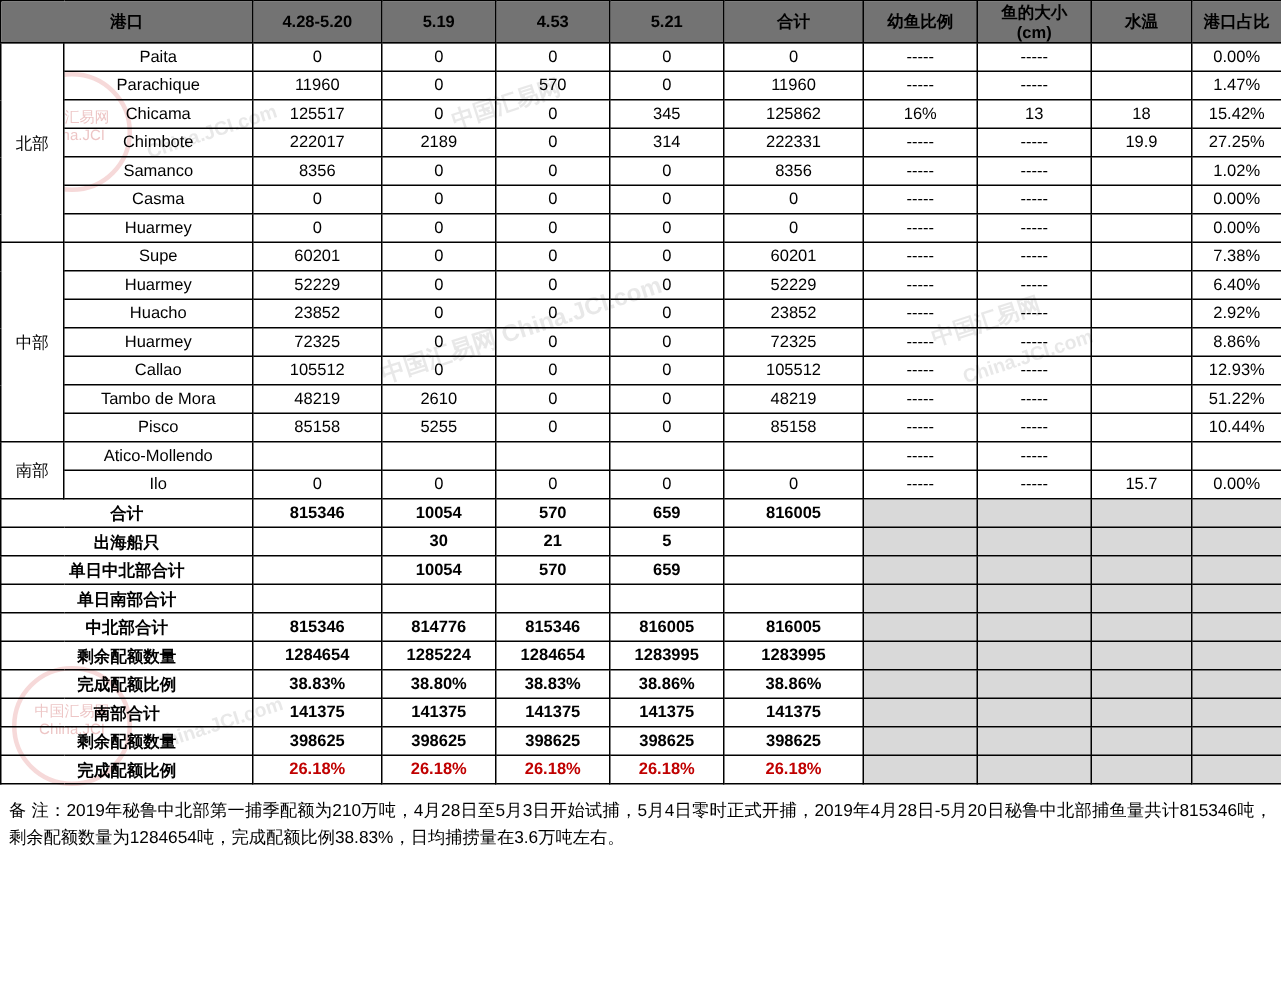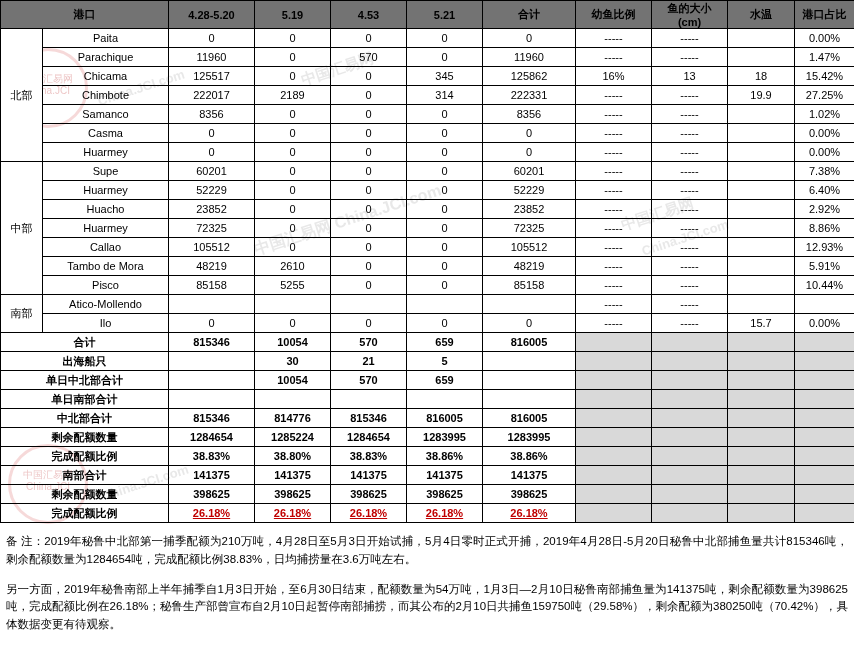--- a/index.html
+++ b/index.html
@@ -111,21 +111,20 @@
     font-weight: bold;
   }
   tr.summary td.label {
     font-weight: bold;
   }
   td.gray {
     background: #d9d9d9;
   }
   td.pct-red {
     color: #c00000;
-    text-decoration: underline;
   }
 
   .notes {
     position: relative;
     z-index: 10;
     padding: 10px 6px 0 6px;
     font-size: 11.5px;
     line-height: 1.55;
     font-family: "Liberation Sans", sans-serif;
     color: #000000;
@@ -335,21 +334,21 @@
         <tr>
           <td class="port">Tambo de Mora</td>
           <td class="num">48219</td>
           <td class="num">2610</td>
           <td class="num">0</td>
           <td class="num">0</td>
           <td class="num">48219</td>
           <td class="dash">-----</td>
           <td class="dash">-----</td>
           <td class="num"></td>
-          <td class="num">5.91%</td>
+          <td class="num">51.22%</td>
         </tr>
         <tr>
           <td class="port">Pisco</td>
           <td class="num">85158</td>
           <td class="num">5255</td>
           <td class="num">0</td>
           <td class="num">0</td>
           <td class="num">85158</td>
           <td class="dash">-----</td>
           <td class="dash">-----</td>
@@ -499,16 +498,15 @@
           <td class="gray">&nbsp;</td>
           <td class="gray">&nbsp;</td>
           <td class="gray">&nbsp;</td>
           <td class="gray">&nbsp;</td>
         </tr>
       </tbody>
   </table>
 
   <div class="notes">
     <p>备 注：2019年秘鲁中北部第一捕季配额为210万吨，4月28日至5月3日开始试捕，5月4日零时正式开捕，2019年4月28日-5月20日秘鲁中北部捕鱼量共计815346吨，剩余配额数量为1284654吨，完成配额比例38.83%，日均捕捞量在3.6万吨左右。</p>
-    <p>另一方面，2019年秘鲁南部上半年捕季自1月3日开始，至6月30日结束，配额数量为54万吨，1月3日—2月10日秘鲁南部捕鱼量为141375吨，剩余配额数量为398625吨，完成配额比例在26.18%；秘鲁生产部曾宣布自2月10日起暂停南部捕捞，而其公布的2月10日共捕鱼159750吨（29.58%），剩余配额为380250吨（70.42%），具体数据变更有待观察。</p>
   </div>
 
 </div>
 
 </body></html>

